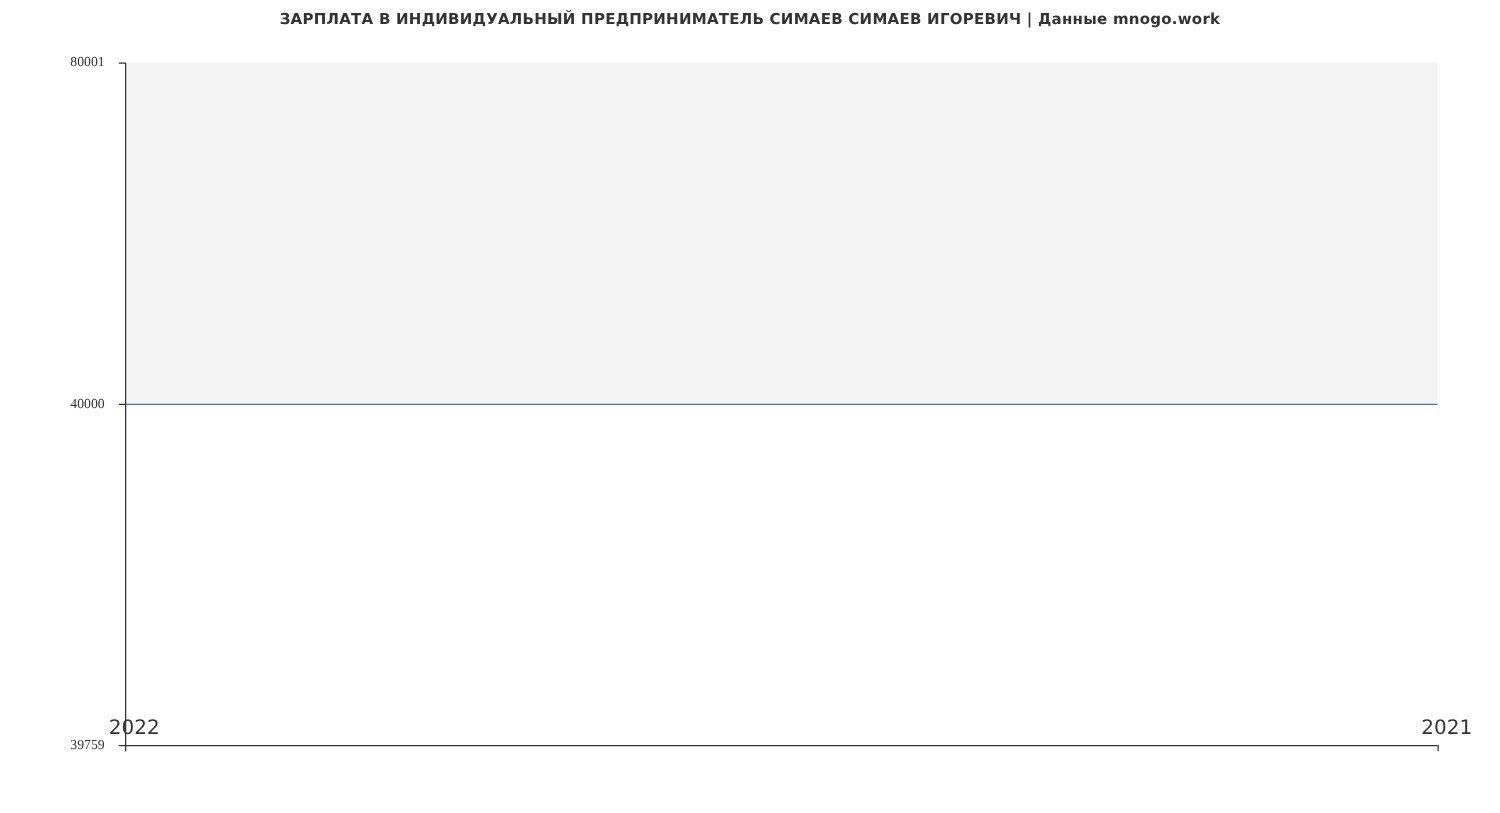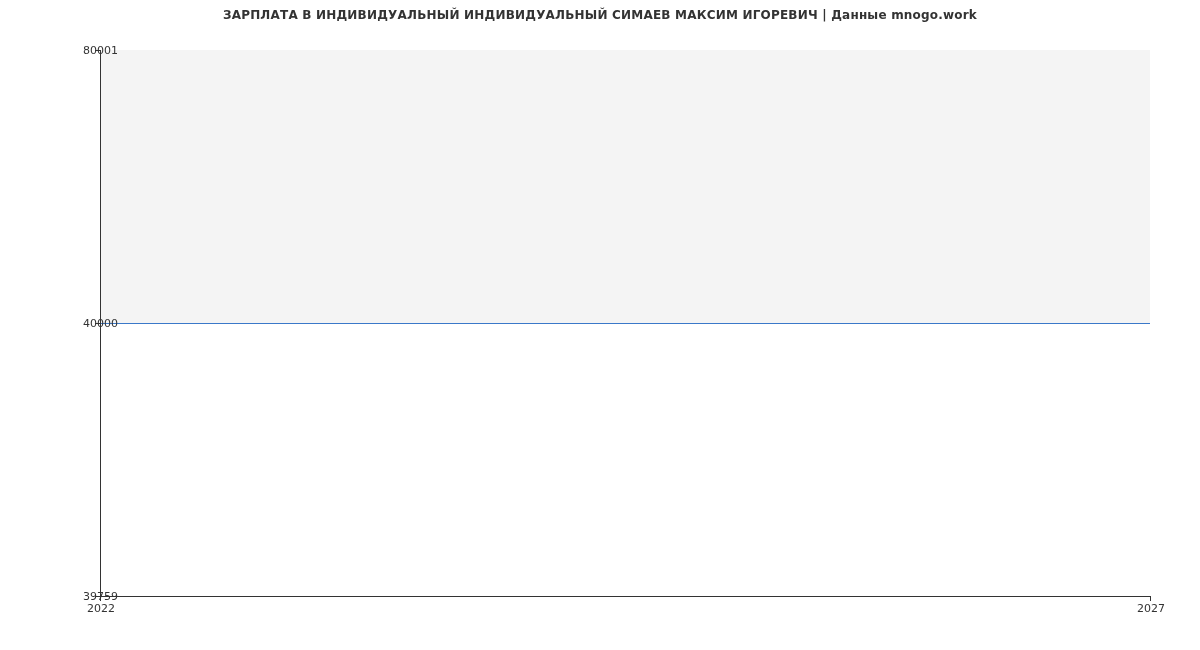--- a/index.html
+++ b/index.html
@@ -62,30 +62,31 @@
     top: 596px;
   }
   .x-tick-1 { left: 100px; }
   .x-tick-2 { left: 1150px; }
   .tick-label {
     position: absolute;
     font-size: 11px;
     color: #333333;
   }
   .y-label {
-    right: 1057px; 
-    text-align: left;
+    right: 1100px; 
+    text-align: center;
     width: 60px;
+    font-family: Liberation Serif, serif;
   }
   .y-label-1 { top: 44px; }   
   .y-label-2 { top: 317px; }  
   .y-label-3 { top: 590px; }  
   .x-label {
-    top: 602px;
-    font-size: 11px;
+    top: 572px;
+    font-size: 16px;
   }
   .x-label-1 { left: 87px; }   
   .x-label-2 { left: 1137px; } 
   .title {
     position: absolute;
     top: 8px;
     left: 0;
     width: 1200px;
     text-align: center;
     font-size: 12px;
@@ -100,36 +101,36 @@
     width: 1050px;
     height: 1px;
     background: #3a78c9;
   }
 </style>
 </head>
 <body>
 
 <div class="chart-container">
 
-  <div class="title">ЗАРПЛАТА В ИНДИВИДУАЛЬНЫЙ ИНДИВИДУАЛЬНЫЙ СИМАЕВ МАКСИМ ИГОРЕВИЧ | Данные mnogo.work</div>
+  <div class="title">ЗАРПЛАТА В ИНДИВИДУАЛЬНЫЙ ПРЕДПРИНИМАТЕЛЬ СИМАЕВ СИМАЕВ ИГОРЕВИЧ | Данные mnogo.work</div>
 
   <div class="shade-upper"></div>
 
   <div class="series-line"></div>
 
   <div class="axis-line y-axis-line"></div>
   <div class="axis-line x-axis-line"></div>
 
   <div class="tick-line y-tick y-tick-1"></div>
   <div class="tick-line y-tick y-tick-2"></div>
   <div class="tick-line y-tick y-tick-3"></div>
 
   <div class="tick-line x-tick x-tick-1"></div>
   <div class="tick-line x-tick x-tick-2"></div>
 
   <div class="tick-label y-label y-label-1">80001</div>
   <div class="tick-label y-label y-label-2">40000</div>
   <div class="tick-label y-label y-label-3">39759</div>
 
   <div class="tick-label x-label x-label-1">2022</div>
-  <div class="tick-label x-label x-label-2">2027</div>
+  <div class="tick-label x-label x-label-2">2021</div>
 
 </div>
 
 </body></html>

